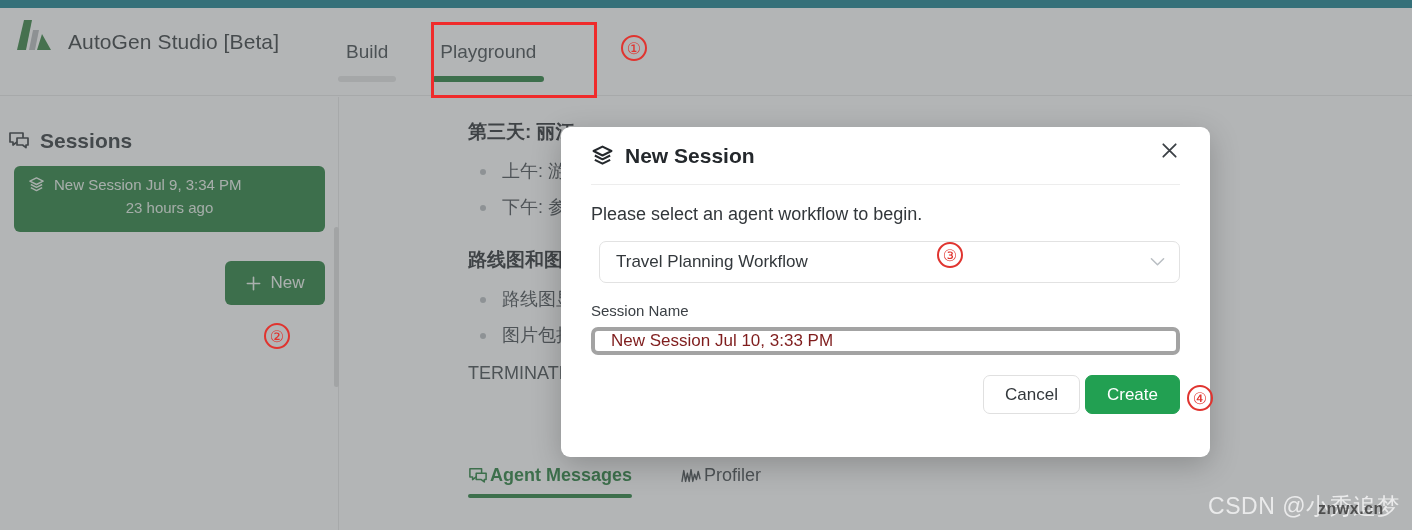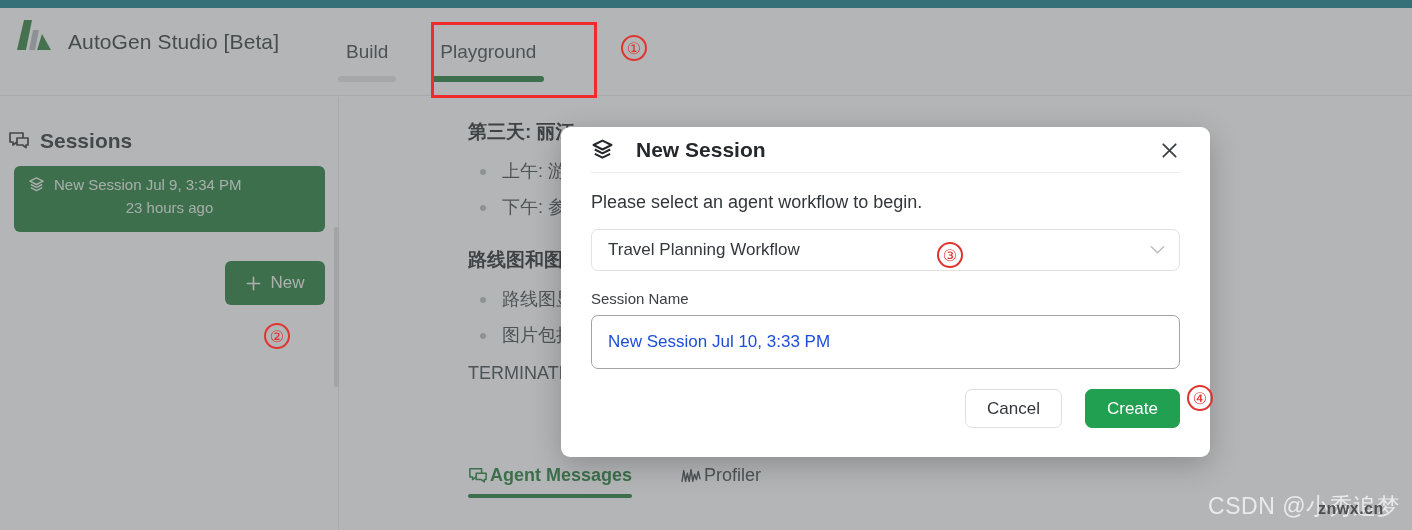--- a/index.html
+++ b/index.html
@@ -176,22 +176,22 @@
   .modal {
     position: absolute; left: 561px; top: 127px;
     width: 649px; height: 330px;
     background: #ffffff;
     border-radius: 9px;
     box-shadow: 0 8px 30px rgba(0,0,0,.22);
     padding: 0 30px;
   }
   .modal-head {
     position: relative;
-    height: 46px;
-    display: flex; align-items: center; gap: 22px;
+    height: 58px;
+    display: flex; align-items: center; gap: 11px;
     border-bottom: 1px solid #ededed;
   }
   .modal-title {
     font-size: 21px; font-weight: bold; color: #24282c;
   }
   .modal-close {
     position: absolute; right: -4px; top: 8px;
     width: 30px; height: 30px;
     display: flex; align-items: center; justify-content: center;
     cursor: pointer; color: #3c4146;
@@ -204,48 +204,49 @@
   .select {
     position: relative;
     margin-top: 16px;
     height: 42px;
     border: 1px solid #e2e2e2;
     border-radius: 7px;
     display: flex; align-items: center;
     padding: 0 16px;
     font-size: 17px; color: #33383c;
     cursor: pointer;
+    margin-left: 8px;
   }
   .select .chev {
     position: absolute; right: 14px; top: 50%;
     transform: translateY(-50%);
     color: #b9bec3;
   }
 
   .field-label {
     font-size: 15px; color: #3b4045;
     margin-top: 19px;
   }
   .textinput {
     margin-top: 8px;
-    height: 54px;
-    border: 1px solid #a3a3a3;
+    height: 28px;
+    border: 4px solid #a3a3a3;
     border-radius: 7px;
     display: flex; align-items: center;
     padding: 0 16px;
-    font-size: 17px; color: #1d4ed8;
+    font-size: 17px; color: #7f1d1d;
     background: #fff;
     width: 100%;
     font-family: inherit;
     cursor: text;
   }
 
   .modal-actions {
     margin-top: 20px;
-    display: flex; justify-content: flex-end; gap: 23px;
+    display: flex; justify-content: flex-end; gap: 5px;
   }
   .btn {
     height: 39px; border-radius: 7px;
     font-size: 17px; font-family: inherit;
     padding: 0 21px; cursor: pointer;
     display: flex; align-items: center; justify-content: center;
   }
   .btn-cancel { background: #fff; border: 1px solid #e0e0e0; color: #32373b; }
   .btn-create { background: #22a052; border: 1px solid #22a052; color: #ffffff; }
 

